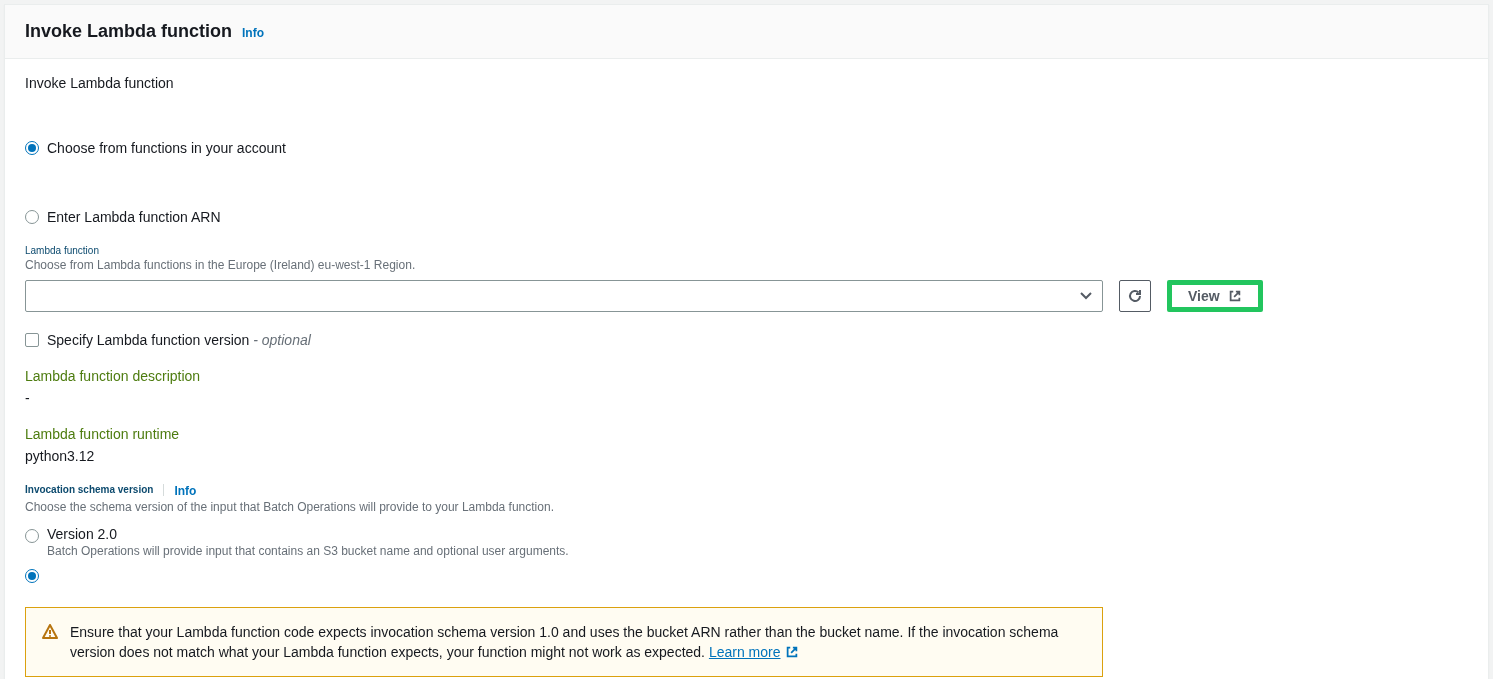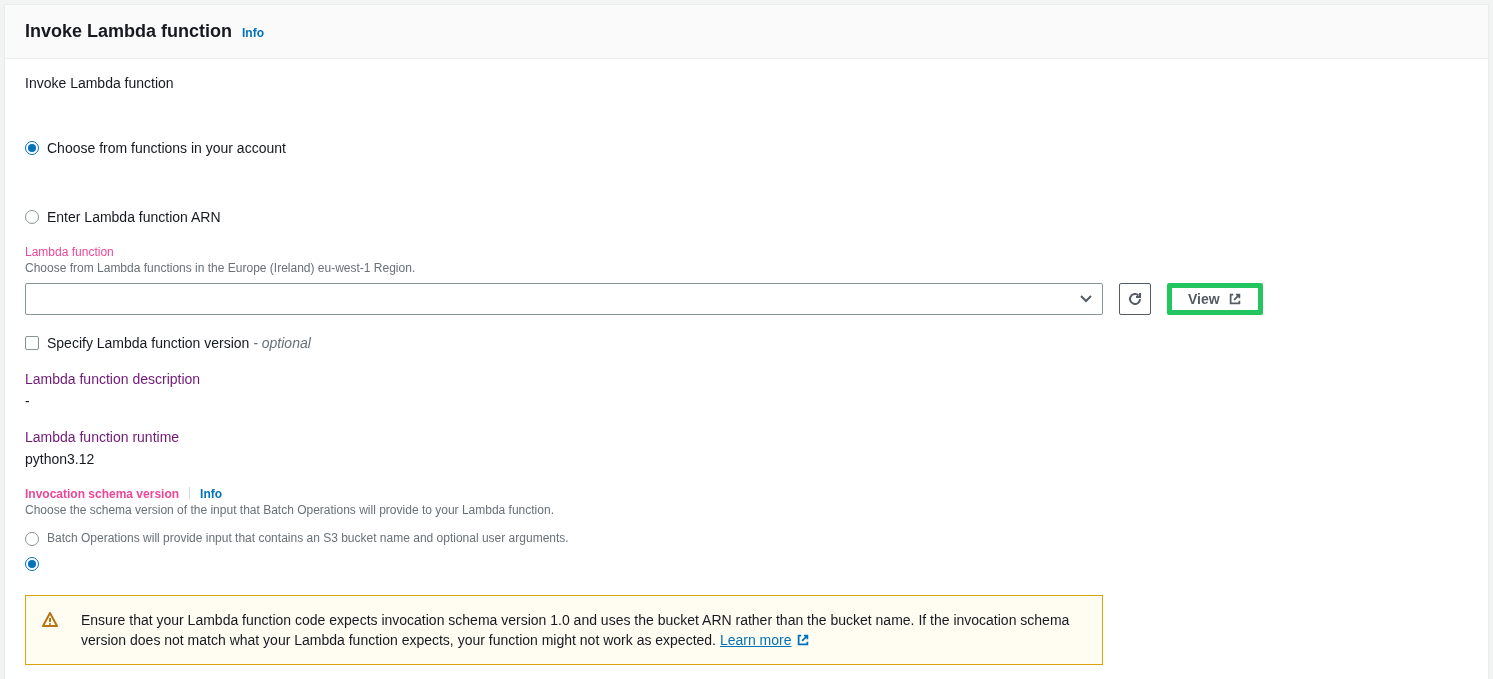--- a/index.html
+++ b/index.html
@@ -73,23 +73,23 @@
       top: 2px; left: 2px;
       width: 8px; height: 8px;
       background: #0073bb;
       border-radius: 50%;
     }
     .radio-label {
       font-size: 14px;
       color: #16191f;
     }
     .field-label {
-      font-size: 12px;
+      font-size: 10px;
       font-weight: 400;
-      color: #ec4899;
+      color: #0c4a6e;
     }
     .field-label-row {
       display: flex;
       align-items: flex-start;
       gap: 10px;
     }
     .info-separator {
       width: 1px;
       height: 12px;
       background: #d5dbdb;
@@ -174,36 +174,36 @@
       width: 14px;
       height: 14px;
       border: 1px solid #879596;
       border-radius: 2px;
       cursor: pointer;
       background: #fff;
     }
     .optional { font-style: italic; color: #687078; }
     .field-block { margin-bottom: 20px; }
     .field-value { font-size: 14px; color: #16191f; margin-top: 6px; }
-    .muted-label { font-size: 14px; color: #701a75; }
+    .muted-label { font-size: 14px; color: #4d7c0f; }
     .schema-group { margin-top: 8px; }
     .schema-row {
       display: flex;
       align-items: flex-start;
       gap: 8px;
       padding: 4px 0;
     }
     .schema-texts { display: flex; flex-direction: column; }
     .alert {
       margin-top: 20px;
       border: 1px solid #dba10e;
       background: #fffcf2;
       padding: 14px 16px;
       display: flex;
-      gap: 23px;
+      gap: 12px;
       max-width: 1078px;
     }
     .alert-icon { flex-shrink: 0; margin-top: 2px; }
     .alert-text {
       font-size: 14px;
       color: #16191f;
       line-height: 20px;
     }
     .learn-link {
       color: #0073bb;
@@ -298,20 +298,21 @@
         <span class="field-label" style="font-weight:700">Invocation schema version</span>
         <span class="info-separator"></span>
         <a class="info-link">Info</a>
       </div>
       <div class="field-hint">Choose the schema version of the input that Batch Operations will provide to your Lambda function.</div>
 
       <div class="schema-group">
         <label class="schema-row">
           <input type="radio" name="schema" class="radio-input" style="margin-top: 3px;">
           <span class="schema-texts">
+            <span class="radio-label">Version 2.0</span>
             <span class="field-hint">Batch Operations will provide input that contains an S3 bucket name and optional user arguments.</span>
           </span>
         </label>
         <label class="schema-row">
           <input type="radio" name="schema" class="radio-input" checked="" style="margin-top: 3px;">
         </label>
       </div>
     </div>
 
     <div class="alert">

